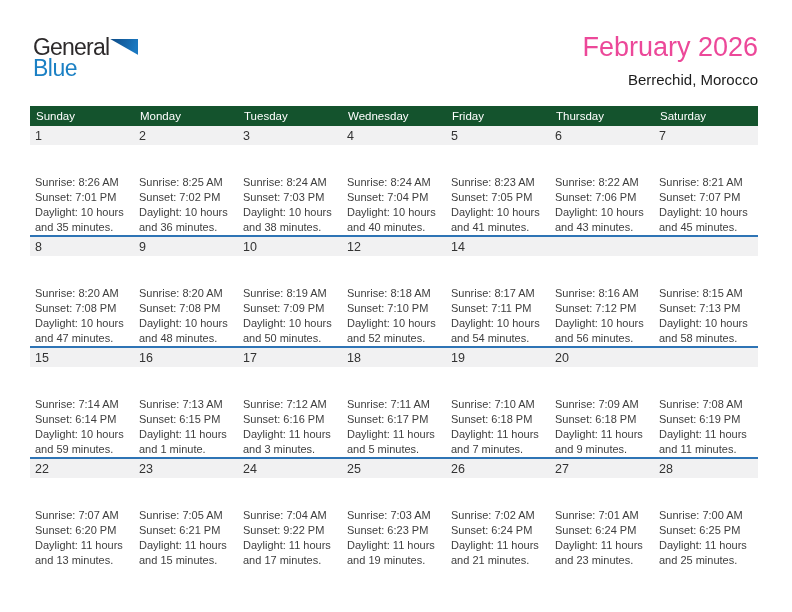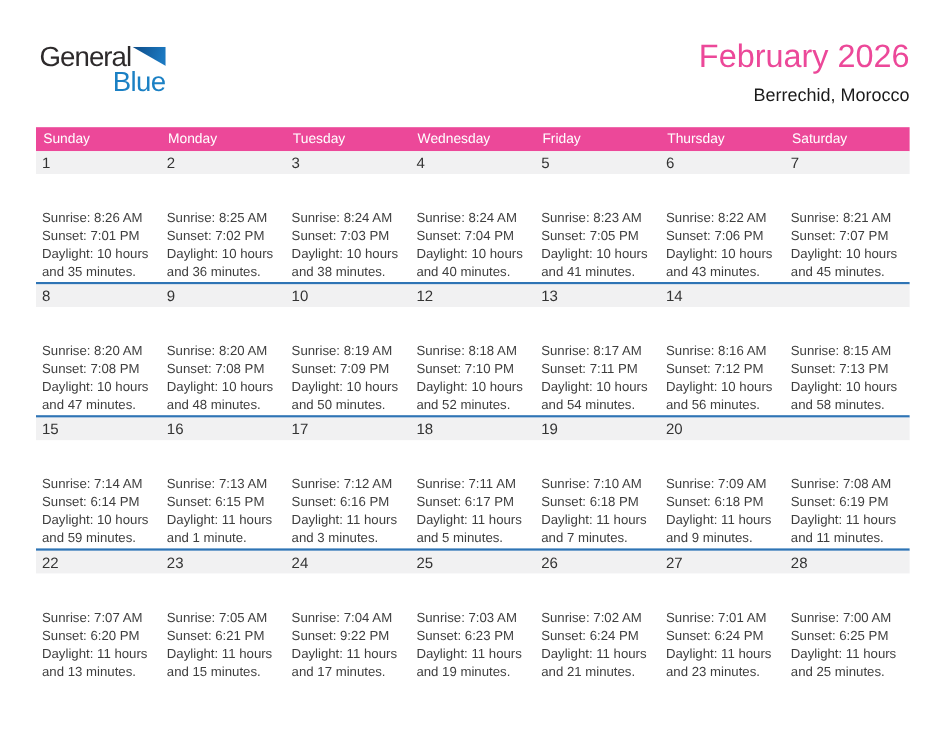--- a/index.html
+++ b/index.html
@@ -7,29 +7,29 @@
     width:792px;height:612px;position:relative;background:#ffffff;
     font-family:"Liberation Sans", sans-serif;overflow:hidden;
   }
   
   .logo{position:absolute;left:33px;top:36px;width:108px;}
   .logo-line1{display:flex;align-items:flex-start;}
   .logo-general{font-size:23px;line-height:23px;color:#2d2a2b;letter-spacing:-0.8px;}
   .logo-triangle{width:28px;height:16px;margin-left:1px;margin-top:3px;
     background:linear-gradient(110deg,#0d4a85 0%,#1b78c0 85%);
     -webkit-clip-path:polygon(0 0,100% 0,100% 100%);clip-path:polygon(0 0,100% 0,100% 100%);}
-  .logo-blue{display:block;text-align:right;font-size:23px;line-height:19px;
+  .logo-blue{display:block;font-size:23px;line-height:19px;
     color:#1b80c4;letter-spacing:-0.5px;padding-right:3px;}
   
   .titles{position:absolute;right:34px;top:32px;text-align:right;}
   .month-title{font-size:27px;line-height:30px;color:#ec4899;}
   .location{font-size:15px;line-height:18px;color:#1b1b1b;margin-top:9px;}
   
   .calendar{position:absolute;left:30px;top:106px;width:728px;}
-  .weekday-row{display:flex;background:#ec4899;height:20px;}
+  .weekday-row{display:flex;background:#14532d;height:20px;}
   .weekday-cell{width:104px;box-sizing:border-box;padding-left:6px;
     color:#ffffff;font-size:11.5px;line-height:20px;white-space:nowrap;overflow:hidden;}
   .week-row{width:728px;}
   .week-row + .week-row{border-top:2px solid #2e74b5;}
   .day-strip{display:flex;background:#f1f1f2;height:19px;}
   .day-number{width:104px;box-sizing:border-box;padding-left:5px;
     font-size:12.5px;line-height:20px;color:#333333;}
   .content-row{display:flex;height:90px;background:#ffffff;align-items:flex-end;}
   .day-cell{width:104px;box-sizing:border-box;padding:3px 4px 0 5px;}
   .cell-line{font-size:11px;line-height:15px;color:#3e3e3e;white-space:nowrap;}
@@ -115,21 +115,20 @@
             <div class="cell-line">and 45 minutes.</div>
           </div>
         </div>
       </div>
       <div class="week-row">
         <div class="day-strip">
           <div class="day-number">8</div>
           <div class="day-number">9</div>
           <div class="day-number">10</div>
           <div class="day-number">12</div>
-          <div class="day-number">13</div>
           <div class="day-number">14</div>
         </div>
         <div class="content-row">
           <div class="day-cell">
             <div class="cell-line">Sunrise: 8:20 AM</div>
             <div class="cell-line">Sunset: 7:08 PM</div>
             <div class="cell-line">Daylight: 10 hours</div>
             <div class="cell-line">and 47 minutes.</div>
           </div>
           <div class="day-cell">

